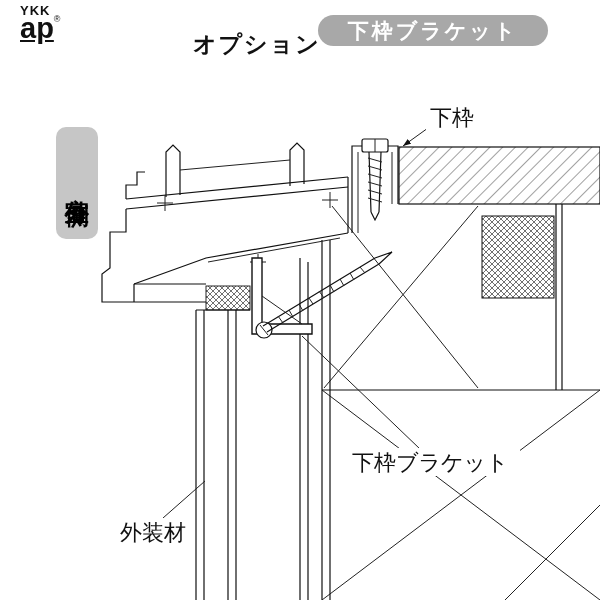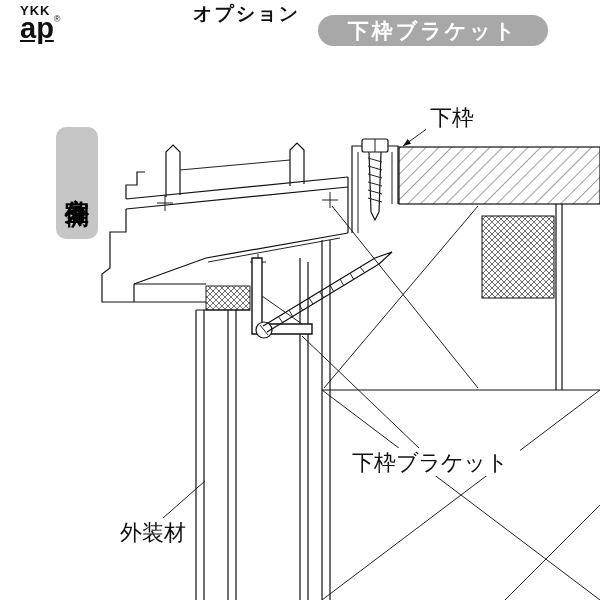--- a/index.html
+++ b/index.html
@@ -7,22 +7,22 @@
     width:600px; height:600px; position:relative; overflow:hidden;
     background:#ffffff;
     font-family:"Liberation Sans","DejaVu Sans",sans-serif;
     color:#111;
   }
   .logo { position:absolute; top:5px; left:8px; line-height:0.85;margin-left:12px; }
   .logo .ykk { font-size:13px; font-weight:bold; letter-spacing:1px; display:block; }
   .logo .ap  { font-size:29px; font-weight:bold; letter-spacing:0; display:inline-block;text-decoration:underline; }
   .logo .reg { font-size:9px; vertical-align:top; }
   .title {
-    position:absolute; top:1px; left:193px;
-    font-size:19px; font-weight:600; letter-spacing:2px;
+    position:absolute; top:29px; left:193px;
+    font-size:23px; font-weight:600; letter-spacing:2px;
   }
   .badge {
     position:absolute; top:15px; left:318px; width:230px; height:31px;
     background:#a8a8a8; border-radius:16px;
     display:flex; align-items:center; justify-content:center;
     color:#fff; font-size:21px; font-weight:600; letter-spacing:3px;
   }
   .side-badge {
     position:absolute; top:127px; left:56px; width:42px; height:112px;
     background:#c6c6c6; border-radius:10px;

